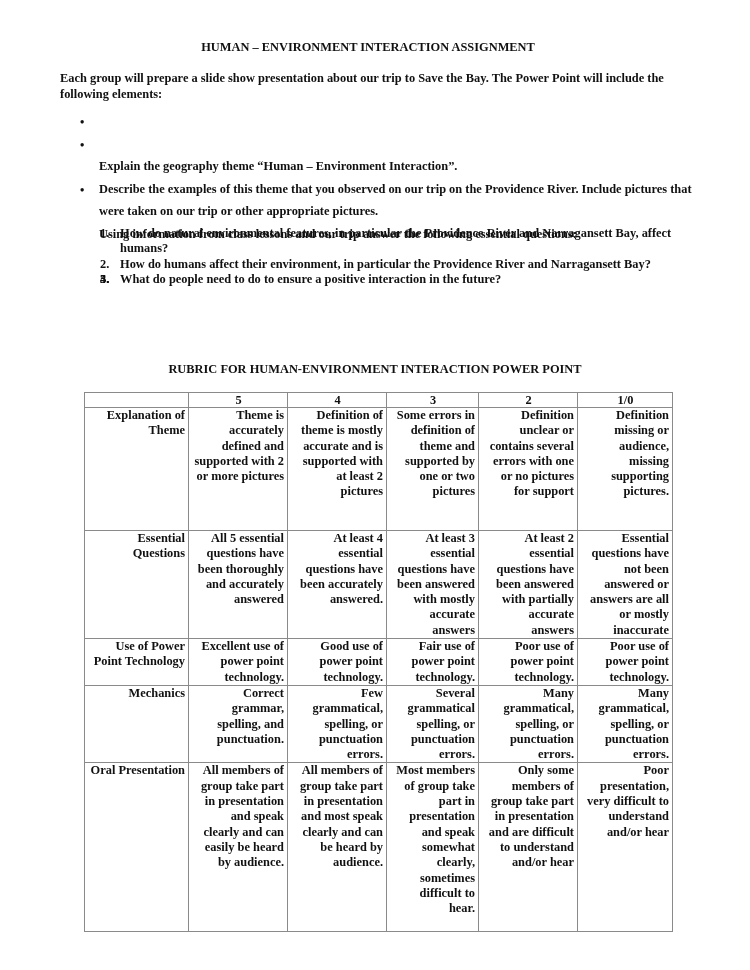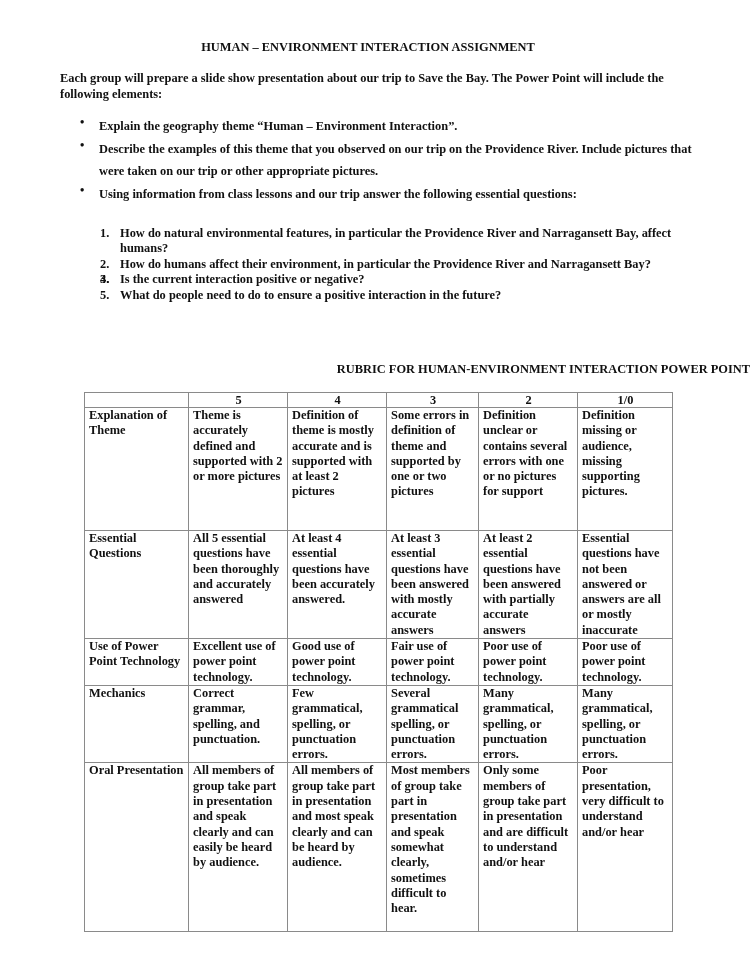--- a/index.html
+++ b/index.html
@@ -6,36 +6,36 @@
   body {
     width: 750px; height: 970px; position: relative; overflow: hidden;
     font-family: "Liberation Serif", "DejaVu Serif", serif;
     color: #111111; font-weight: bold; font-size: 12.4px;
   }
   .abs { position: absolute; }
   #title { top: 40px; left: 0; width: 736px; text-align: center; font-size: 12.4px; }
   #intro { top: 70px; left: 60px; width: 650px; line-height: 16px; }
   .bullet { left: 80px; width: 640px; }
   .bullet .dot { position: absolute; left: 0; top: 0; }
-  .bullet .txt { position: absolute; left: 19px; width: 620px; line-height: 22px; }
+  .bullet .txt { position: absolute; left: 19px; width: 620px; line-height: 22px; margin-top: 40px; }
   #b1 { top: 115px; }
   #b2 { top: 138px; }
   #b3 { top: 183px; }
   #qlist { top: 226px; left: 100px; width: 620px; margin: 0; padding: 0; list-style: none; }
   #qlist li { position: relative; padding-left: 20px; line-height: 15.4px; }
   #qlist li .num { position: absolute; left: 0; top: 0; }
-  #rubric-title { top: 362px; left: 0; width: 750px; text-align: right; }
+  #rubric-title { top: 362px; left: 0; width: 750px; text-align: center; }
   table#rubric {
     position: absolute; top: 392px; left: 84px;
     border-collapse: collapse; table-layout: fixed; width: 588px;
     font-size: 12.4px; line-height: 15.3px;
   }
   #rubric td, #rubric th {
     border: 1px solid #8a8a8a; vertical-align: top; padding: 0 3px 0 4px;
-    font-weight: bold; text-align: left;
+    font-weight: bold; text-align: right;
   }
   #rubric th { text-align: center; height: 14px; line-height: 14px; }
 </style>
 </head>
 <body>
 
 <div id="title" class="abs">HUMAN – ENVIRONMENT INTERACTION ASSIGNMENT</div>
 
 <div id="intro" class="abs">Each group will prepare a slide show presentation about our trip to Save the Bay.  The Power Point will include the following elements:</div>
 
@@ -59,21 +59,20 @@
   </li>
   <li>
     <span class="num">2.</span>
     <span>How do humans affect their environment, in particular the Providence River and Narragansett Bay?</span>
   </li>
   <li>
     <span class="num">3.</span>
   </li>
   <li>
     <span class="num">4.</span>
-    <span>Is the current interaction positive or negative?</span>
   </li>
   <li>
     <span class="num">5.</span>
     <span>What do people need to do to ensure a positive interaction in the future?</span>
   </li>
 </ol>
 
 <div id="rubric-title" class="abs">RUBRIC FOR HUMAN-ENVIRONMENT INTERACTION POWER POINT</div>
 
 <table id="rubric">

